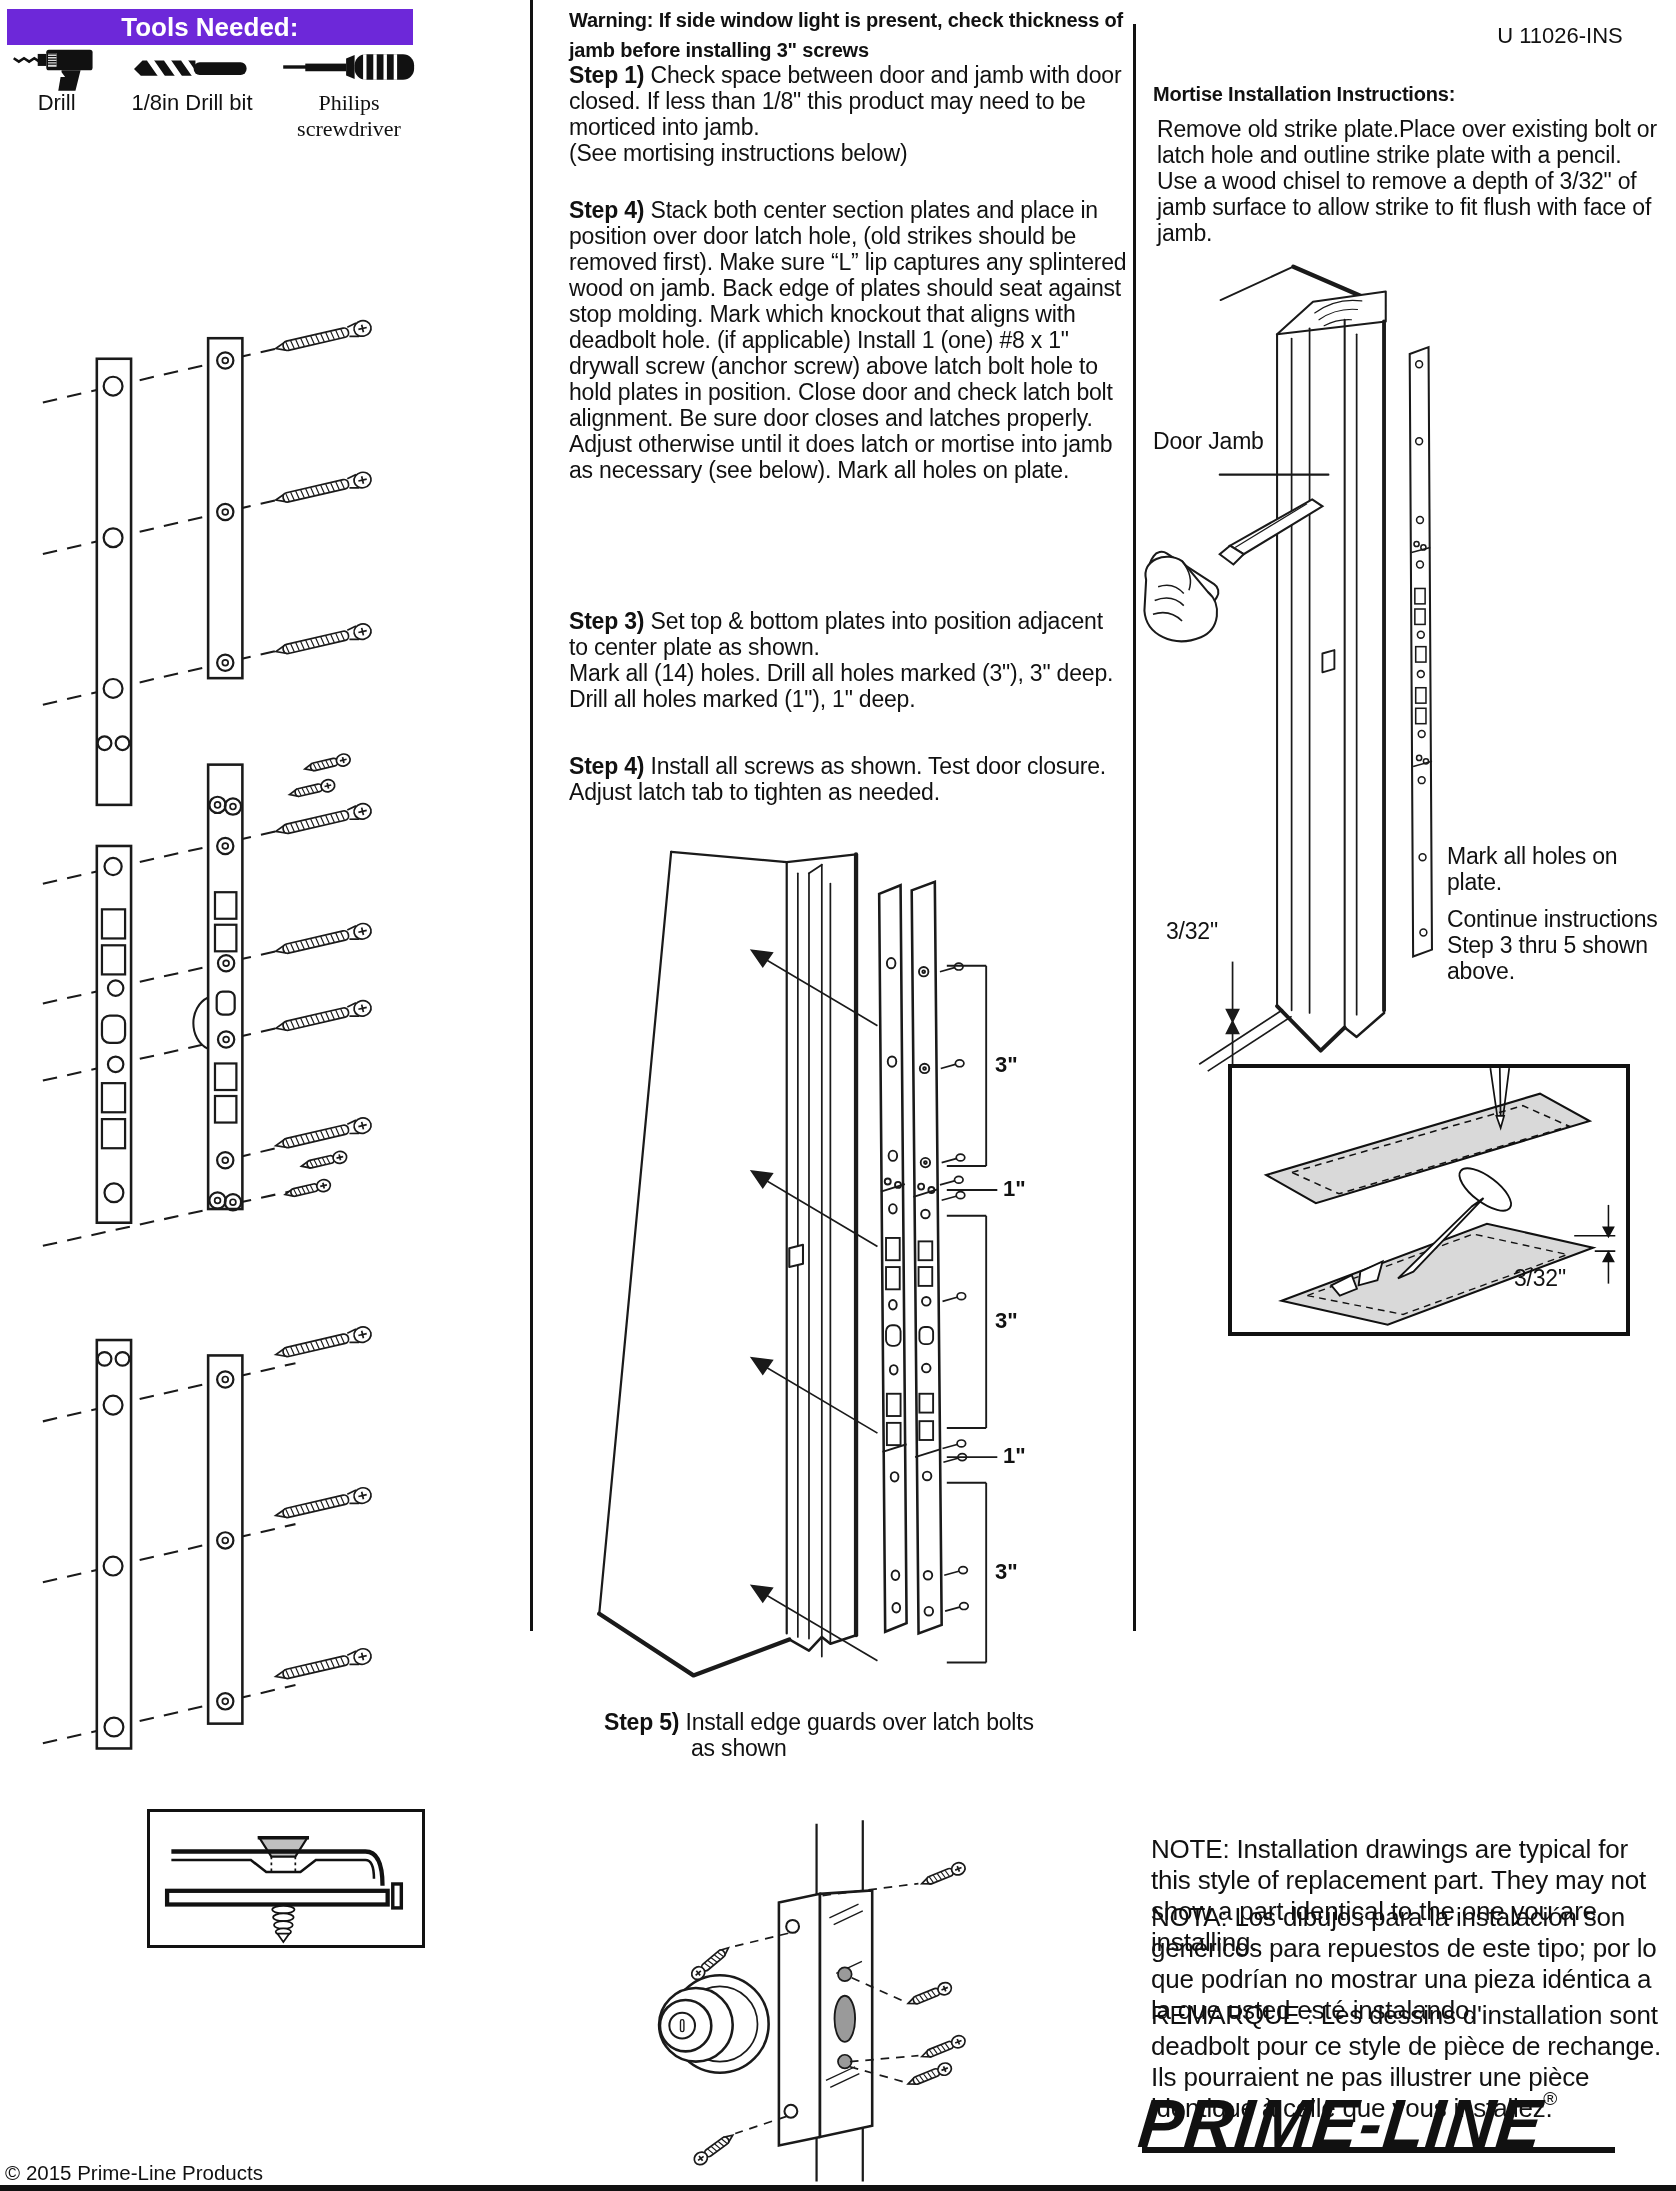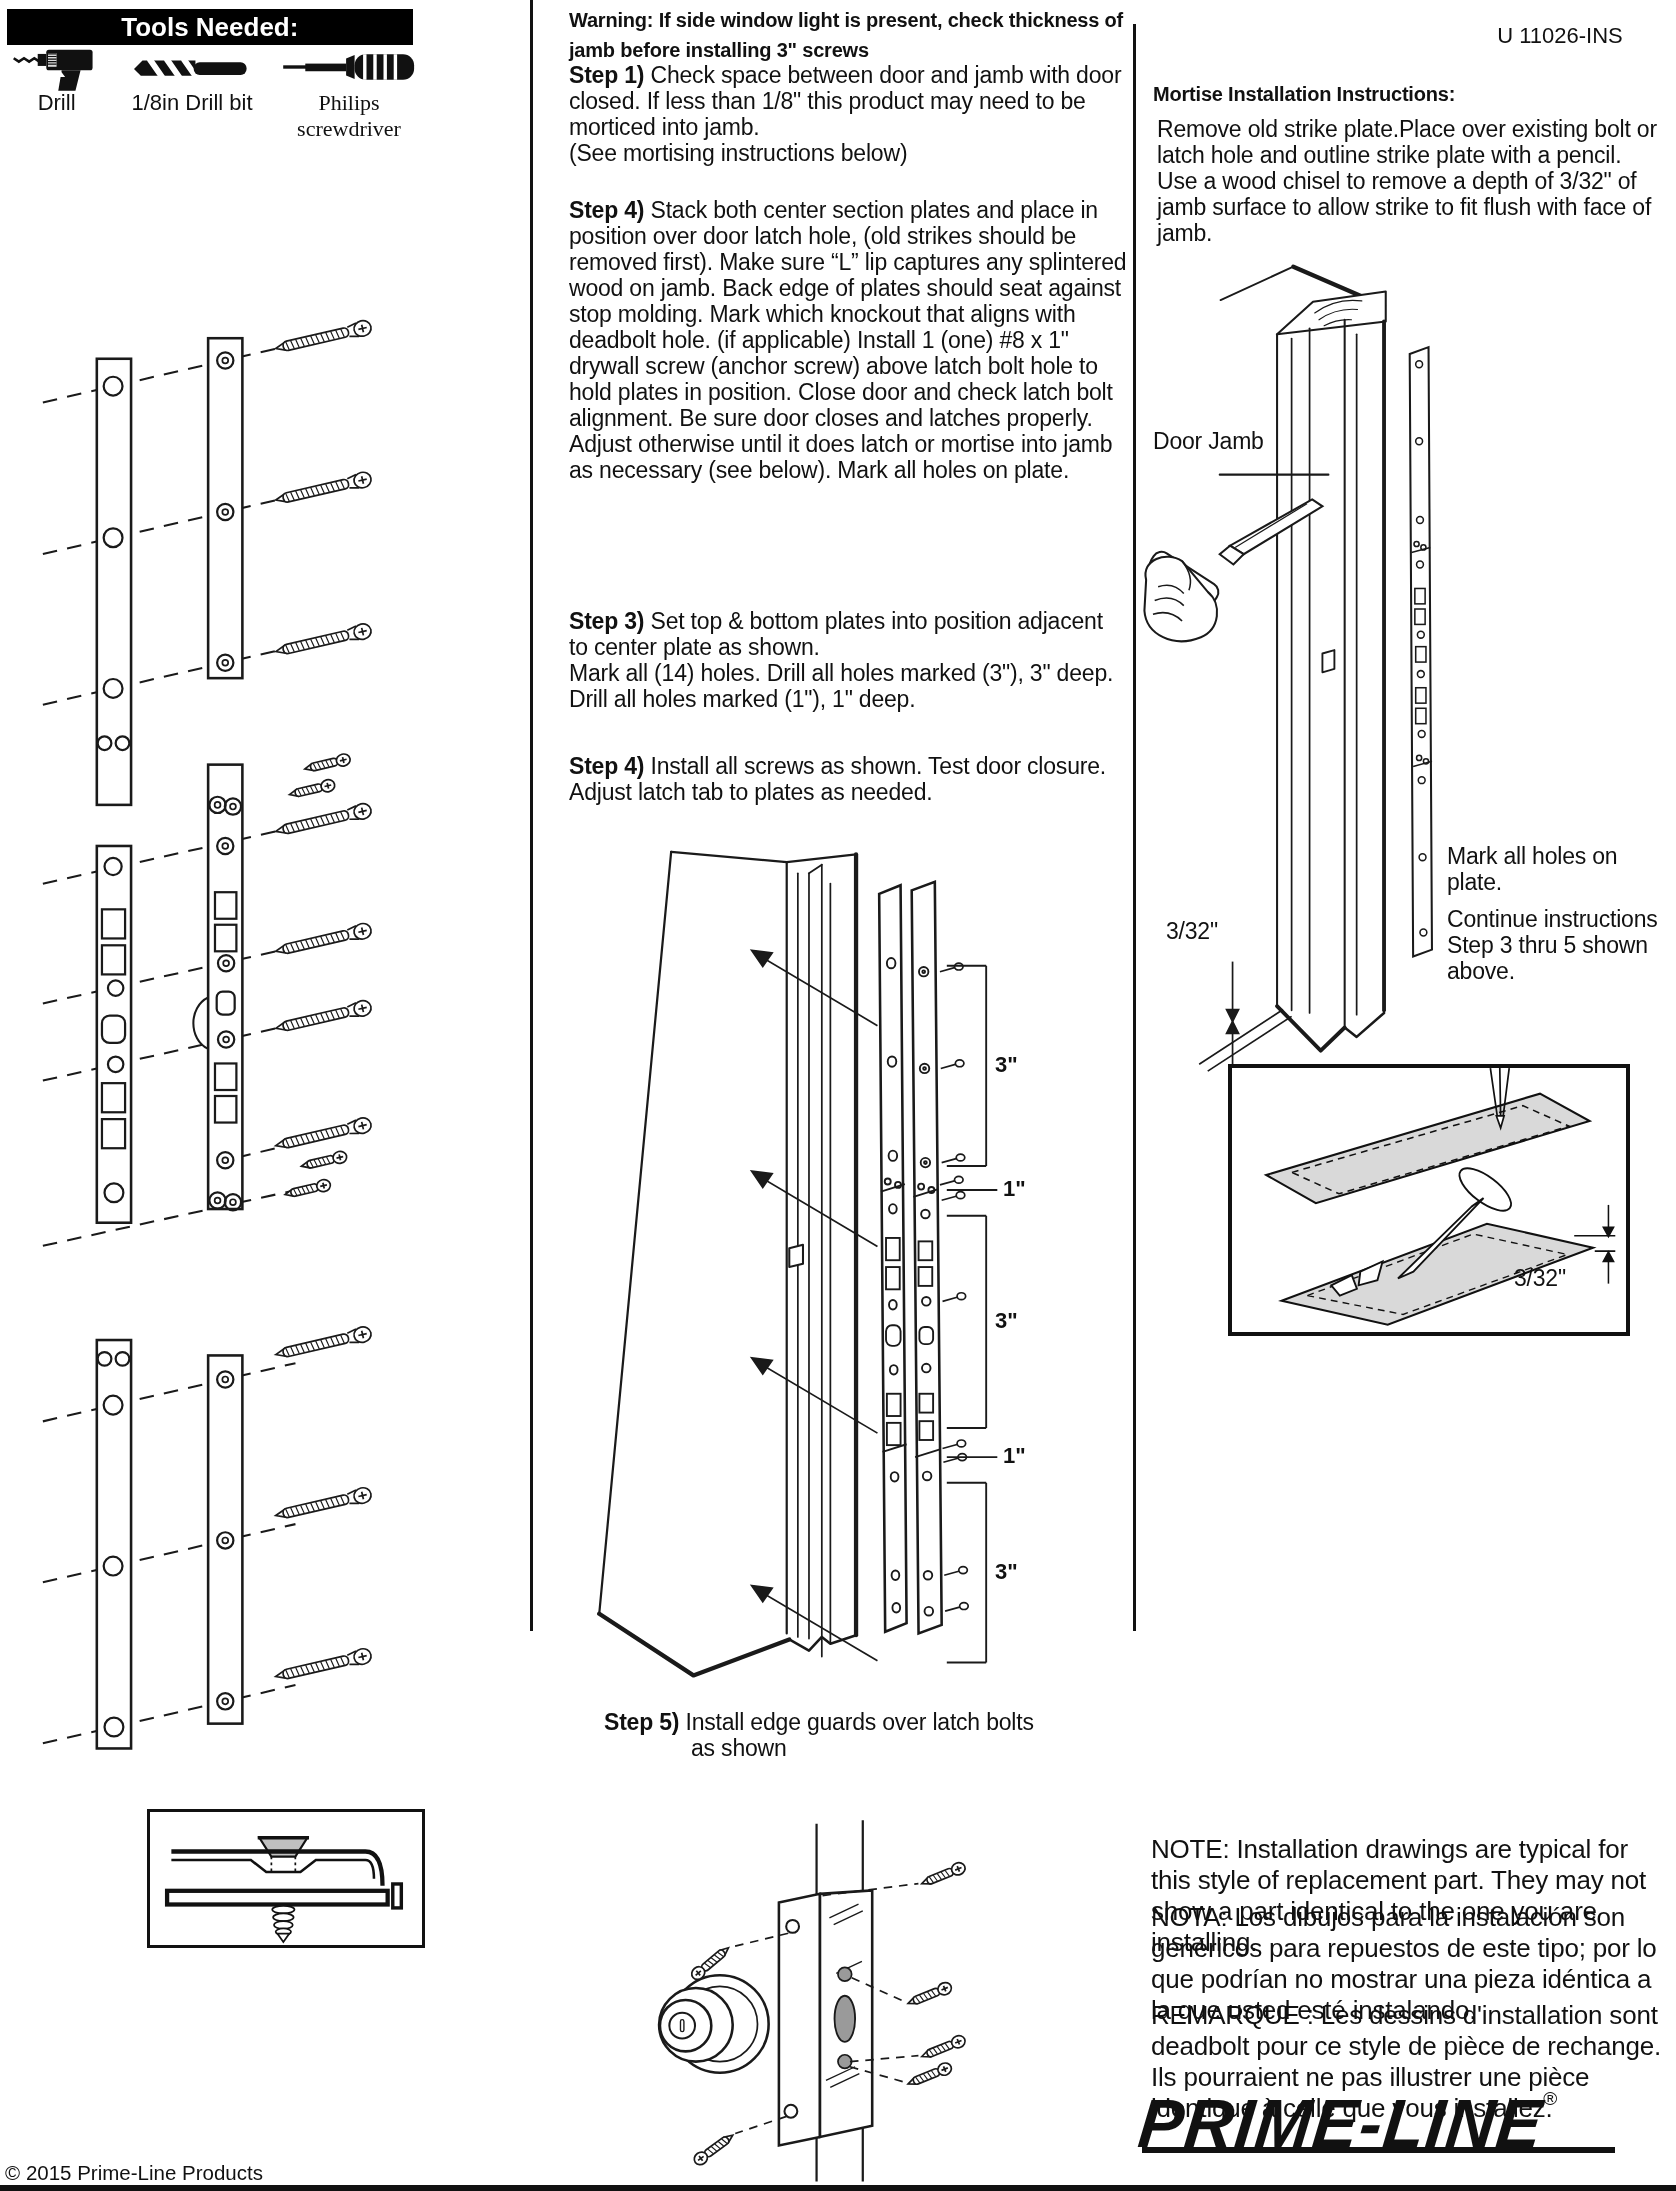--- a/index.html
+++ b/index.html
@@ -41,21 +41,21 @@
       <circle r="9.5" stroke-width="2.6"></circle>
       <circle r="3.4" stroke-width="2"></circle>
     </g>
     <g id="pin" stroke="#1a1a1a" stroke-width="2" fill="#fff">
       <line x1="0" y1="0" x2="18" y2="-5"></line>
       <ellipse cx="22" cy="-6" rx="5" ry="4"></ellipse>
     </g>
   </defs>
 </svg>
 
-<div class="abs" style="left:6.8px;top:8.6px;width:406px;height:36px;background:#000000;color:#fff;
+<div class="abs" style="left:6.8px;top:8.6px;width:406px;height:36px;background:#6d28d9;color:#fff;
             font-weight:bold;font-size:26px;line-height:36px;text-align:center;">Tools Needed:</div>
 
 <svg style="left:12px;top:46px;" width="96" height="45" viewBox="0 0 112 52">
   <path d="M2,14 l6,4 6,-4 6,4 6,-4 6,4 4,-2" stroke="#111" stroke-width="3" fill="none"></path>
   <rect x="30" y="9" width="10" height="14" fill="#111"></rect>
   <rect x="40" y="4" width="54" height="24" rx="3" fill="#111"></rect>
   <rect x="42" y="8" width="10" height="16" fill="#fff" opacity="0.85"></rect>
   <path d="M42,9 h10 M42,12 h10 M42,15 h10 M42,18 h10 M42,21 h10" stroke="#111" stroke-width="1.4"></path>
   <polygon points="58,28 80,28 74,52 54,52" fill="#111"></polygon>
   <polygon points="56,28 62,36 56,36" fill="#fff"></polygon>
@@ -205,21 +205,21 @@
   <b>Step 4)</b>
   <span class="ml">Stack both center section plates and place in position over door latch hole, (old strikes should be removed first). Make sure “L” lip captures any splintered wood on jamb. Back edge of plates should seat against stop molding. Mark which knockout that aligns with deadbolt hole. (if applicable) Install 1 (one) #8 x 1" drywall screw (anchor screw) above latch bolt hole to hold plates in position. Close door and check latch bolt alignment. Be sure door closes and latches properly. Adjust otherwise until it does latch or mortise into jamb as necessary (see below). Mark all holes on plate.</span>
 </p>
 <p class="abs body-text" style="left:569px;top:608px;width:558px;margin:0;">
   <b>Step 3)</b>
   <span class="ml">Set top &amp; bottom plates into position adjacent to center plate as shown.
 Mark all (14) holes. Drill all holes marked (3"), 3" deep. Drill all holes marked (1"), 1" deep.</span>
 </p>
 <p class="abs body-text" style="left:569px;top:753px;width:558px;margin:0;">
   <b>Step 4)</b>
-  <span class="ml">Install all screws as shown. Test door closure. Adjust latch tab to plates as needed.</span>
+  <span class="ml">Install all screws as shown. Test door closure. Adjust latch tab to tighten as needed.</span>
 </p>
 
 <svg style="left:565px;top:839px;" width="565" height="839" viewBox="0 0 660 980">
   <g stroke="#1a1a1a" fill="none" stroke-linejoin="round" stroke-linecap="round">
     <path d="M124,15 L40,905" stroke-width="2.6"></path>
     <path d="M124,15 L259,27" stroke-width="2.6"></path>
     <path d="M259,27 L340,18" stroke-width="2.6"></path>
     <path d="M285,40 L300,30" stroke-width="2"></path>
     <path d="M259,27 V928" stroke-width="2.6"></path>
     <path d="M272,40 V932" stroke-width="2"></path>

